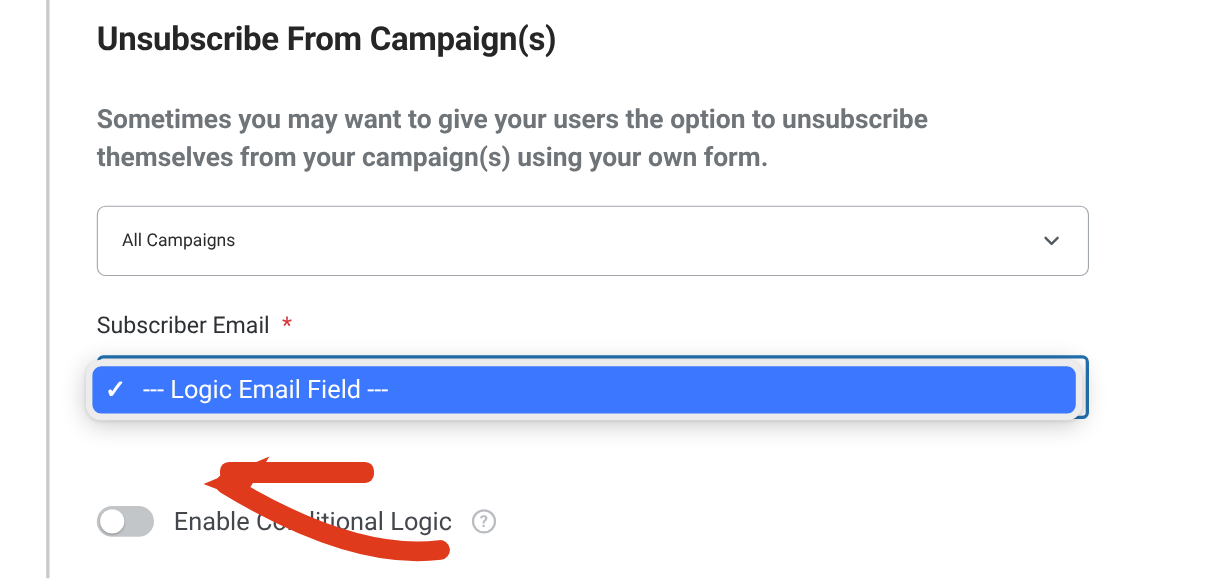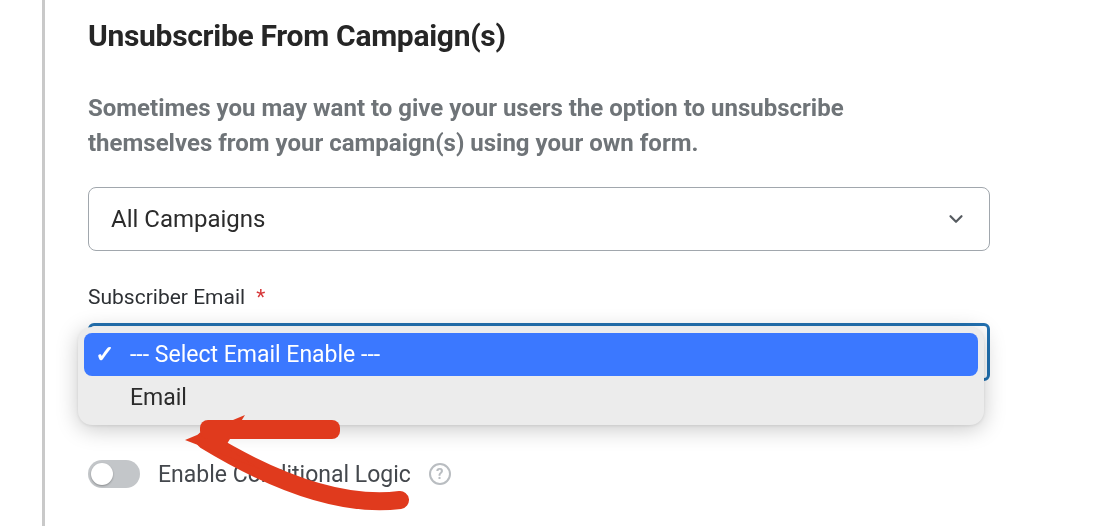--- a/index.html
+++ b/index.html
@@ -41,21 +41,21 @@
   .select-field {
     position: relative;
     width: 902px;
     height: 64px;
     border: 1px solid #a1a7ad;
     border-radius: 8px;
     background: #fff;
     display: flex;
     align-items: center;
     padding: 0 22px;
-    font-size: 24px;
+    font-size: 16px;
     color: #2b2b2b;
     cursor: pointer;
     margin-bottom: 34px;
   }
   .select-field .chevron {
     position: absolute;
     right: 22px; top: 50%; transform: translateY(-50%);
   }
   .chevron svg { display: block; }
   .field-label {
@@ -174,25 +174,21 @@
     <span>Subscriber Email</span>
     <span class="req">*</span>
   </div>
 
   <div class="select-wrapper">
     <div class="underlying"></div>
 
     <div class="dropdown">
       <div class="option selected">
         <span class="check">✓</span>
-        <span>--- Select Email Enable ---</span>
-      </div>
-      <div class="option">
-        <span class="check">✓</span>
-        <span>Email</span>
+        <span>--- Logic Email Field ---</span>
       </div>
     </div>
   </div>
 
   <div class="toggle-row">
     <div class="toggle">
       <div class="knob"></div>
     </div>
     <span>Enable Conditional Logic</span>
     <span class="help-icon">?</span>

